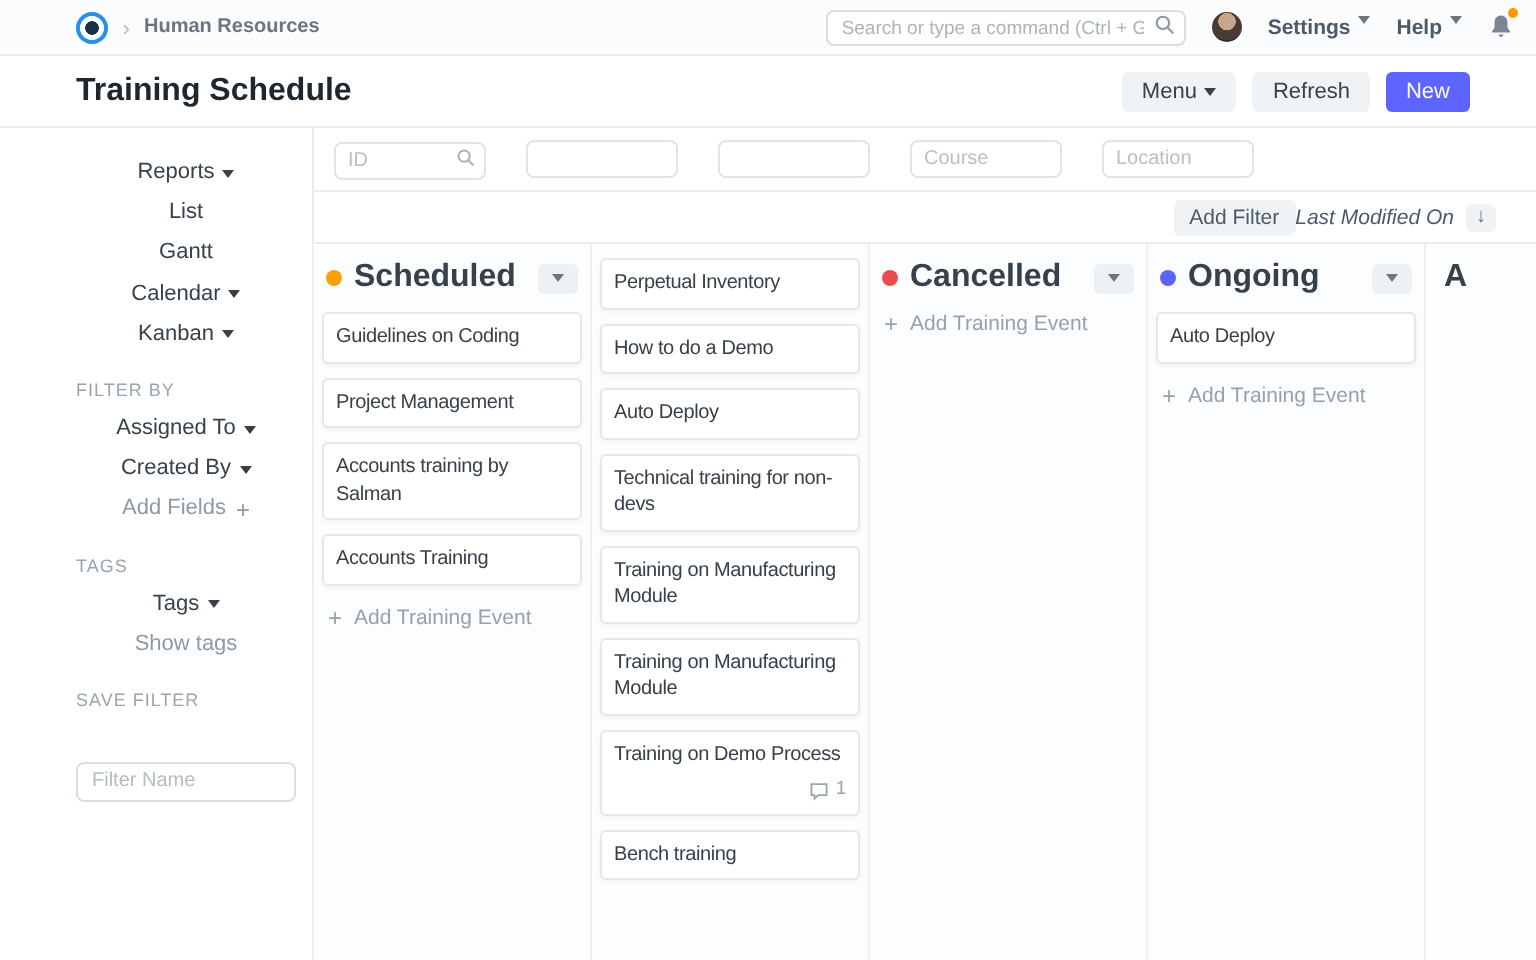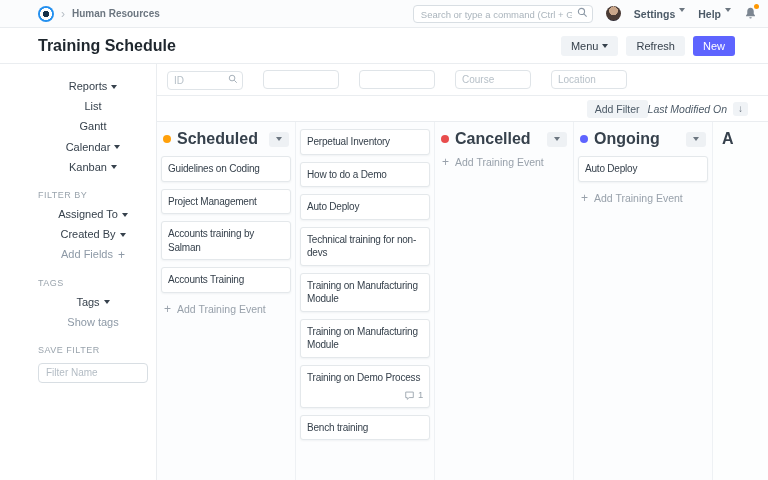--- a/index.html
+++ b/index.html
@@ -40,21 +40,21 @@
   .btn-primary { background: #5e64ff; color: #fff; }
 
   
   .layout { flex: 1; display: flex; overflow: hidden; }
   .sidebar { width: 157px; flex: 0 0 157px; border-right: 1px solid #eaedf0; padding: 16px 8px 0 38px; font-size: 11px; }
   .side-item { margin-bottom: 7px; color: #36414c; cursor: pointer; display: flex; align-items: center; line-height: 1.2; justify-content: center; }
   .side-item .caret { border-top-color: #36414c; }
   .side-heading { font-size: 9px; color: #9aa4ad; letter-spacing: 0.5px; margin: 16px 0 8px; }
   .side-muted { color: #8d99a6; }
   .filter-name-input { width: 110px; height: 20px; border: 1px solid #d8dee3; border-radius: 4px;
-                       font-family: "Liberation Sans", sans-serif; font-size: 10px; padding: 0 7px; outline: none; }
+                       font-family: "Liberation Sans", sans-serif; font-size: 10px; padding: 0 7px; outline: none; margin-top: 18px; }
   .filter-name-input::placeholder { color: #b3bcc4; }
 
   .main { flex: 1; display: flex; flex-direction: column; overflow: hidden; }
 
   
   .filter-row1 { flex: 0 0 32px; border-bottom: 1px solid #eaedf0; display: flex; align-items: center; gap: 20px; padding: 0 10px; }
   .f-wrap { position: relative; }
   .f-input { width: 76px; height: 19px; border: 1px solid #dfe4e8; border-radius: 4px; background: #fff;
              font-family: "Liberation Sans", sans-serif; font-size: 10px; color: #36414c; padding: 0 6px; outline: none; }
   .f-input.with-icon { padding-right: 18px; }

